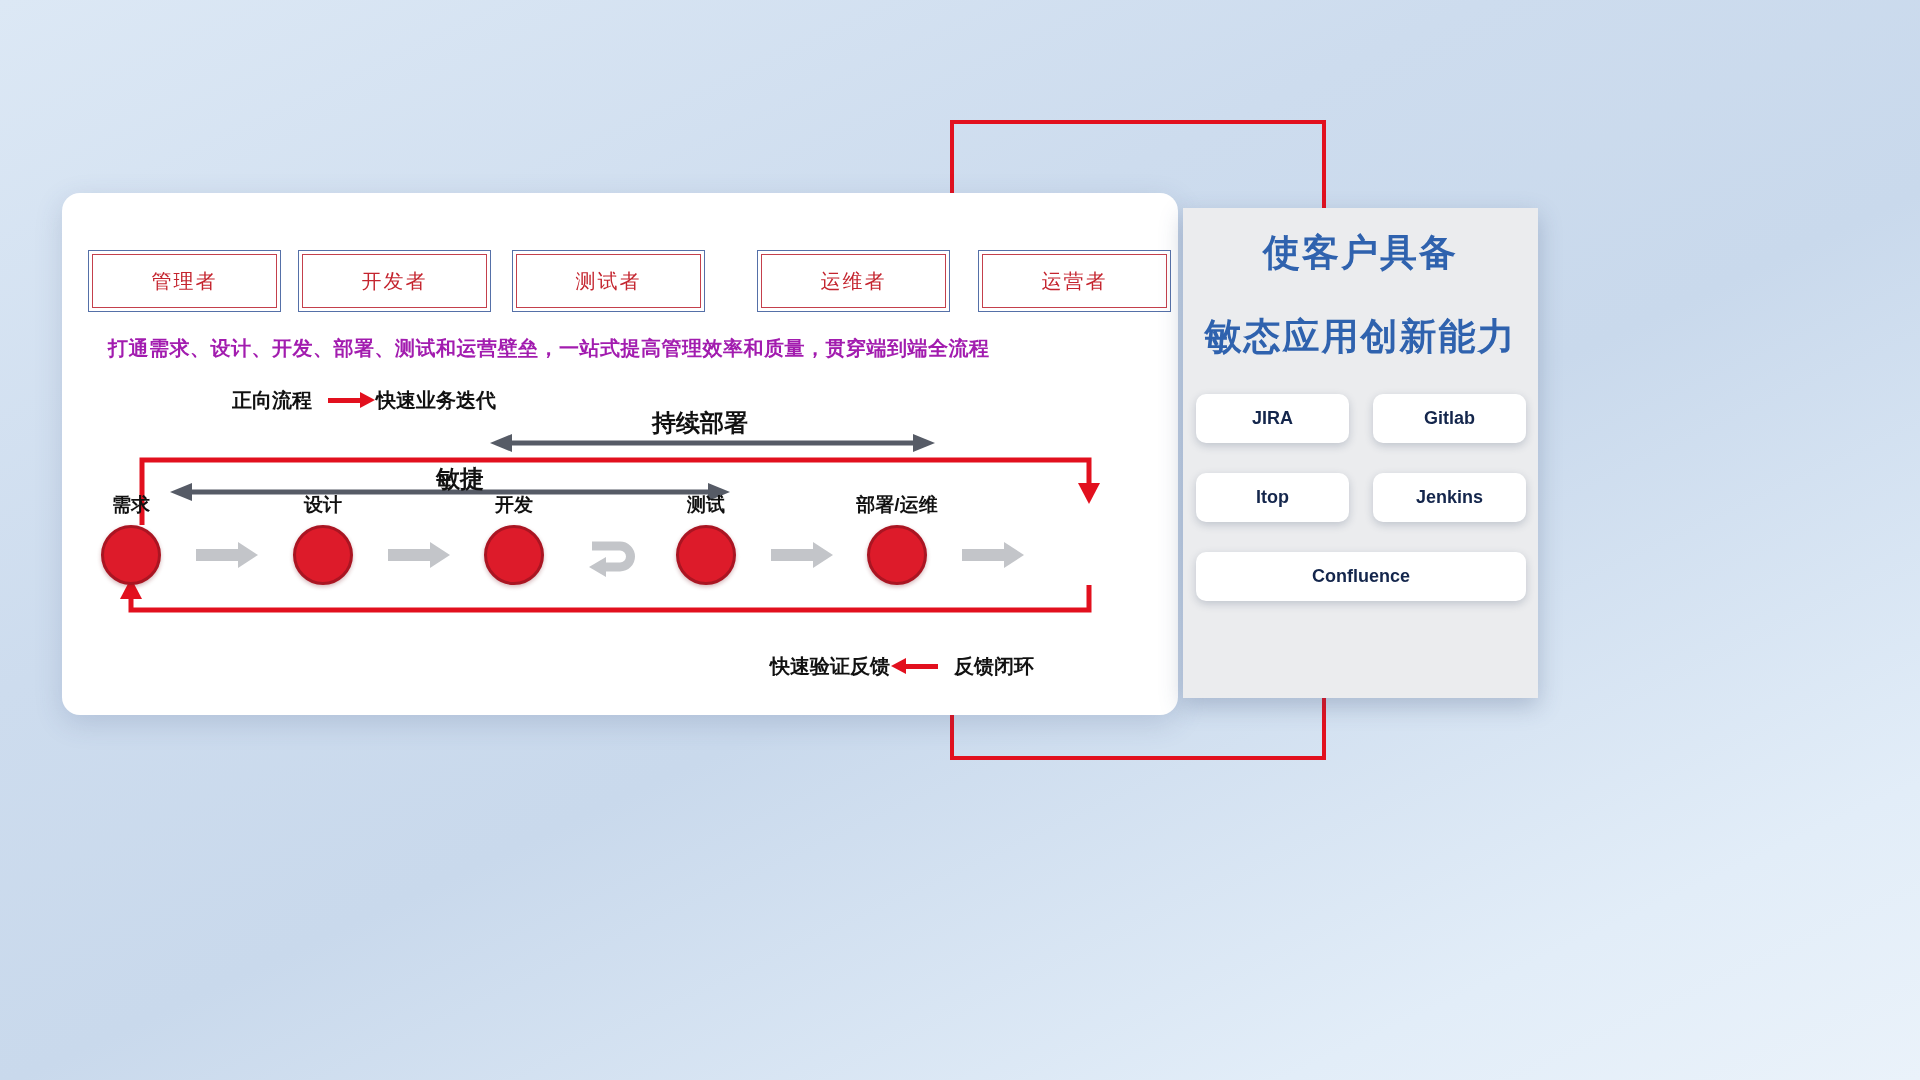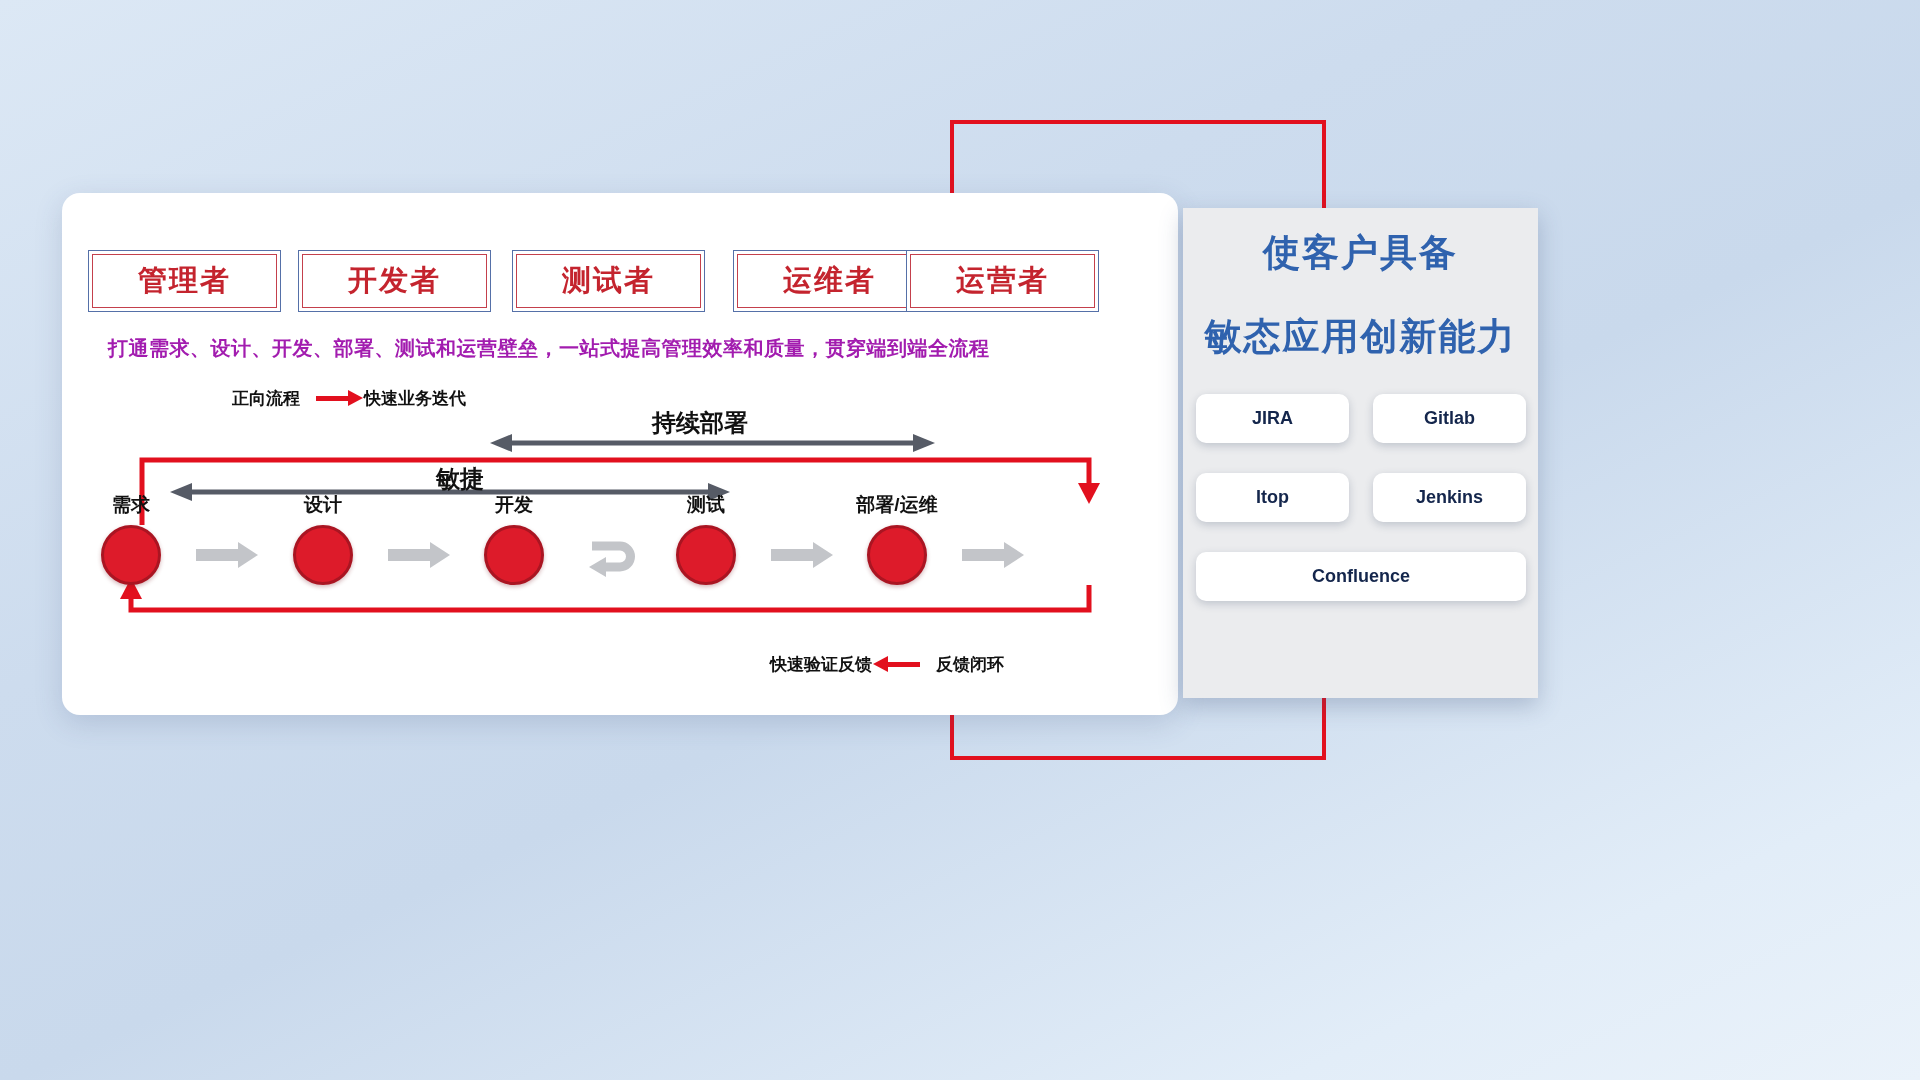--- a/index.html
+++ b/index.html
@@ -33,34 +33,34 @@
     box-shadow:0 8px 28px rgba(60,80,120,0.18);
   }
   
   .role-box{
     position:absolute;top:57px;width:193px;height:62px;
     border:1.5px solid var(--box-border-blue);background:#fff;
   }
   .role-box:nth-of-type(1){left:26px;}
   .role-box:nth-of-type(2){left:236px;}
   .role-box:nth-of-type(3){left:450px;}
-  .role-box:nth-of-type(4){left:671px;}
-  .role-box:nth-of-type(5){left:844px;padding-left:36px;}
+  .role-box:nth-of-type(4){left:695px;}
+  .role-box:nth-of-type(5){left:916px;padding-left:36px;}
   .role-inner{
     position:absolute;inset:3px;border:1.5px solid var(--box-border-red);
     display:flex;align-items:center;justify-content:center;
   }
-  .role-inner span{color:var(--box-text-red);font-size:29px;font-weight:bold;letter-spacing:2px;}
+  .role-inner span{color:var(--box-text-red);font-size:20px;font-weight:normal;letter-spacing:2px;}
   
   .subtitle{
     position:absolute;left:46px;top:142px;width:1050px;
     font-size:20px;font-weight:bold;color:#a21caf;letter-spacing:0.5px;white-space:nowrap;
   }
   
-  .legend{position:absolute;display:flex;align-items:center;gap:16px;font-size:17px;font-weight:bold;color:#111;}
+  .legend{position:absolute;display:flex;align-items:center;gap:16px;font-size:20px;font-weight:bold;color:#111;}
   .legend-forward{left:170px;top:194px;}
   .legend-feedback{left:708px;top:460px;}
   .red-arrow-right,.red-arrow-left{position:relative;width:32px;height:5px;background:var(--accent-red);display:inline-block;}
   .red-arrow-right::after{
     content:"";position:absolute;right:-15px;top:-6px;width:0;height:0;
     border-left:15px solid var(--accent-red);border-top:8px solid transparent;border-bottom:8px solid transparent;
   }
   .red-arrow-left::after{
     content:"";position:absolute;left:-15px;top:-6px;width:0;height:0;
     border-right:15px solid var(--accent-red);border-top:8px solid transparent;border-bottom:8px solid transparent;

